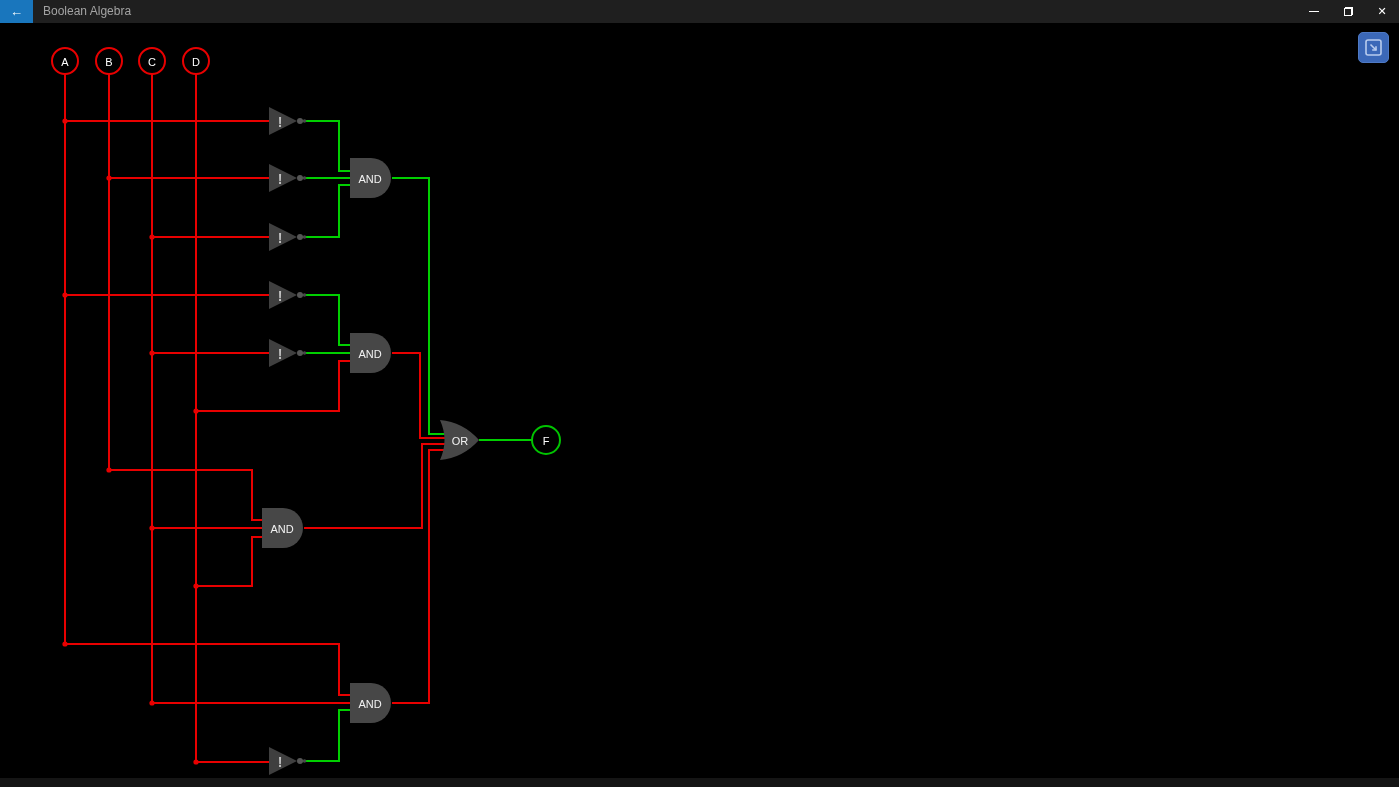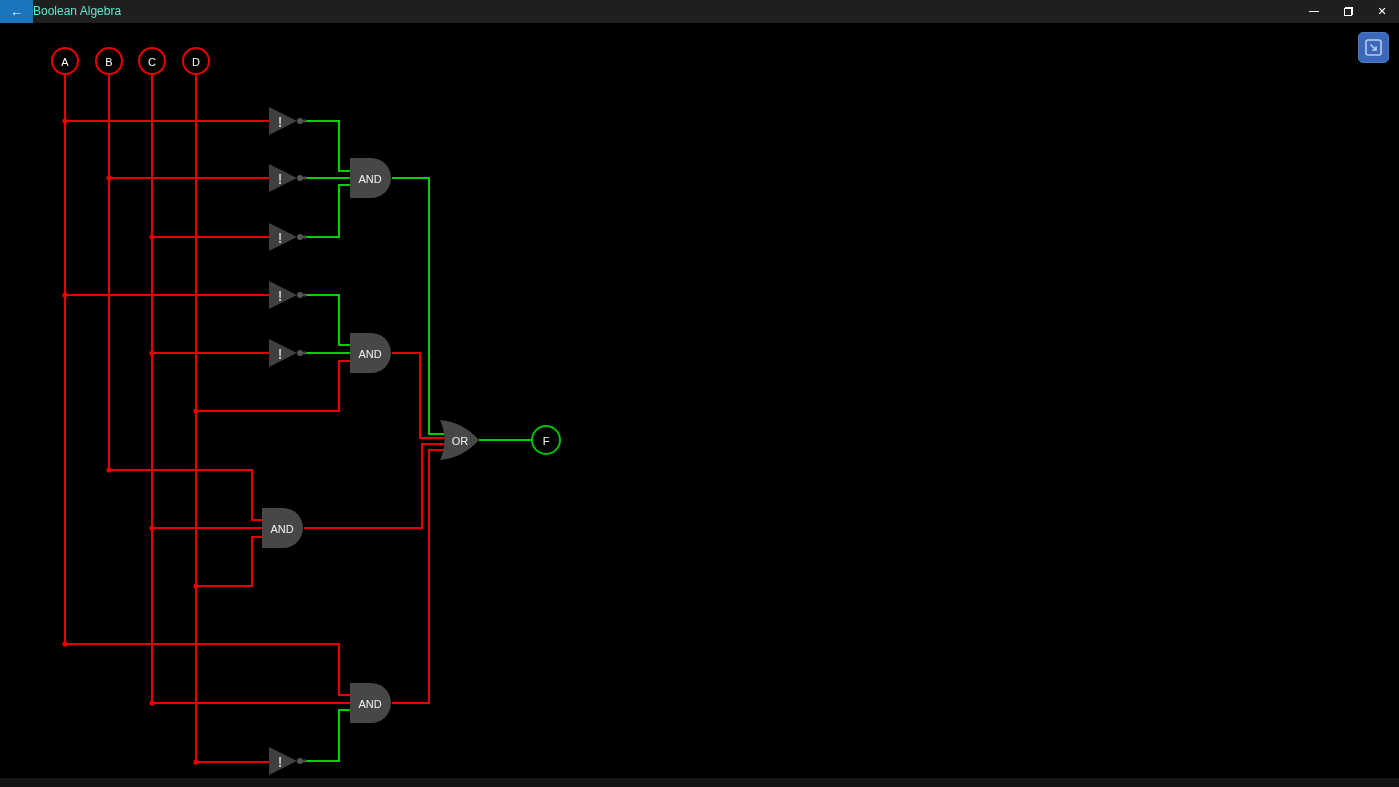--- a/index.html
+++ b/index.html
@@ -3,21 +3,21 @@
 <meta charset="utf-8">
 <style>
   * { margin:0; padding:0; box-sizing:border-box; }
   html,body { width:1399px; height:787px; overflow:hidden; background:#000; font-family:"Liberation Sans", sans-serif; }
 
   
   .titlebar { position:absolute; left:0; top:0; width:1399px; height:23px;
               background:#1f1f1f; z-index:20; display:flex; align-items:stretch; }
   .back-btn { width:33px; height:23px; background:#1976bd; border:none; color:#fff;
               font-size:13px; line-height:23px; text-align:center; cursor:pointer; flex:0 0 auto; }
-  .title-text { color:#5eead4; font-size:12px; line-height:23px; flex:1 1 auto;
+  .title-text { color:#a3a3a3; font-size:12px; line-height:23px; margin-left:10px; flex:1 1 auto;
                 white-space:nowrap; }
   .win-controls { display:flex; flex:0 0 auto; }
   .win-btn { width:34px; height:23px; background:transparent; border:none; color:#fff;
              display:flex; align-items:center; justify-content:center; cursor:pointer; }
   .glyph-min { display:block; width:10px; height:0; border-top:1px solid #fff; }
   .glyph-restore { position:relative; display:block; width:9px; height:9px; }
   .glyph-restore .front { position:absolute; left:0; bottom:0; width:8px; height:8px; border:1px solid #fff; background:#1f1f1f; }
   .glyph-restore .back  { position:absolute; right:0; top:0; width:8px; height:8px; border:1px solid #fff; }
   .glyph-close { font-size:11px; color:#fff; }
 

